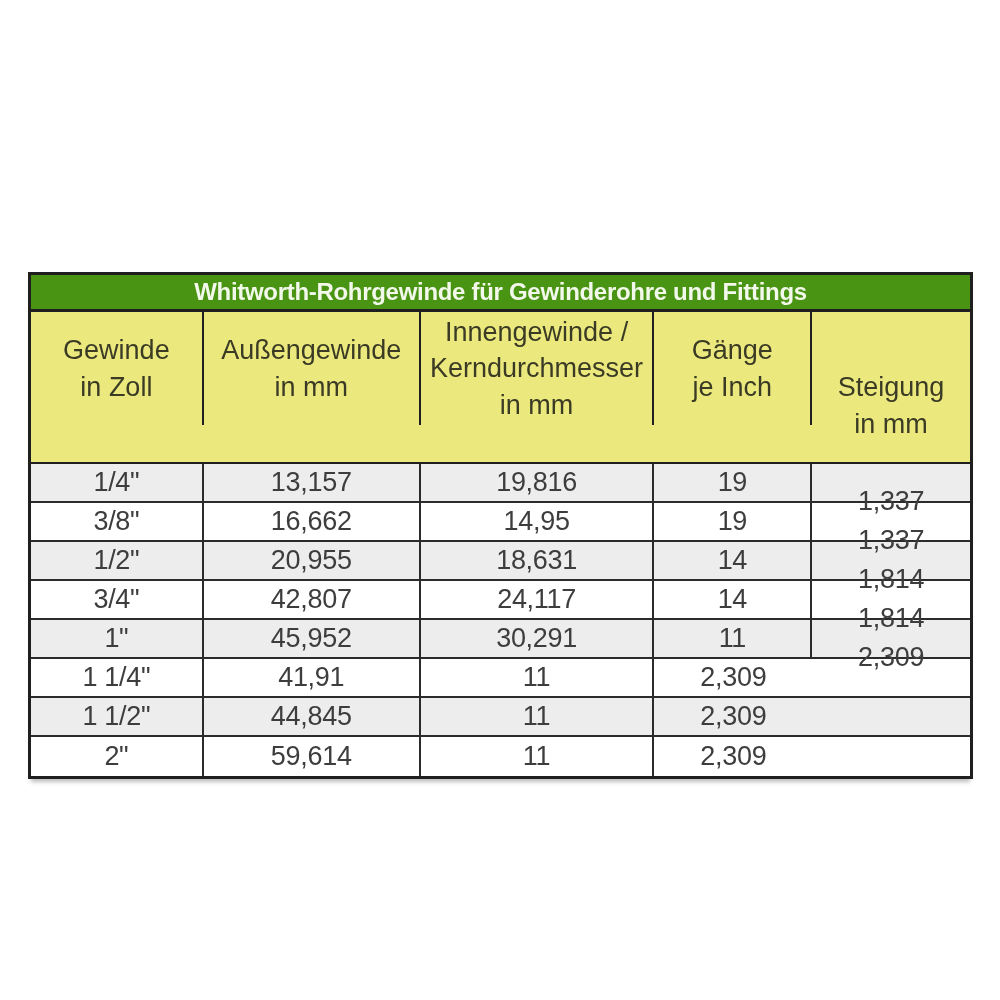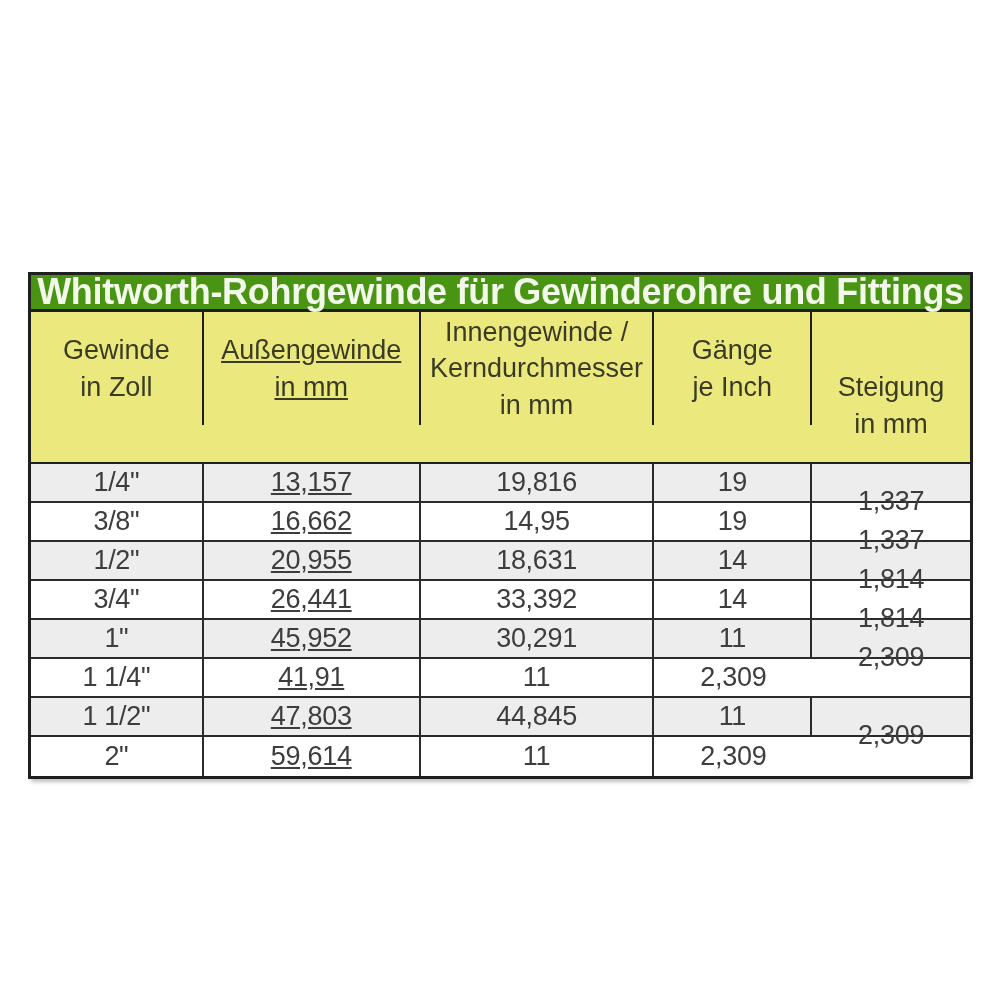--- a/index.html
+++ b/index.html
@@ -34,21 +34,21 @@
   .title-bar {
     height: 37px;
     display: flex;
     align-items: center;
     justify-content: center;
     background: var(--header-green);
     border-bottom: 3px solid var(--border-dark);
   }
   .title-bar span {
     color: var(--title-text);
-    font-size: 36px;
+    font-size: 24px;
     font-weight: bold;
     letter-spacing: -0.3px;
     white-space: nowrap;
   }
   .header-row {
     display: flex;
     background: var(--header-yellow);
     border-bottom: 2px solid var(--border-dark);
   }
   .hcell {
@@ -77,21 +77,21 @@
     align-items: center;
     justify-content: center;
     font-size: 27px;
     color: var(--cell-text);
     letter-spacing: -0.3px;
     border-right: 2px solid var(--grid-line);
   }
   .tcell:last-child { border-right: none; border-radius: 18px; }
   
   .hcell:nth-child(1), .tcell:nth-child(1) { flex: 0 0 18.4%; }
-  .hcell:nth-child(2), .tcell:nth-child(2) { flex: 0 0 23.1%; text-decoration: underline; }
+  .hcell:nth-child(2), .tcell:nth-child(2) { flex: 0 0 23.1%; }
   .hcell:nth-child(3), .tcell:nth-child(3) { flex: 0 0 24.9%; }
   .hcell:nth-child(4), .tcell:nth-child(4) { flex: 0 0 16.8%; }
   .hcell:nth-child(5), .tcell:nth-child(5) { flex: 0 0 16.8%; margin-top: 37px; }
 </style>
 </head>
 <body>
 
 <div class="table-wrap">
   <div class="title-bar">
     <span>Whitworth-Rohrgewinde für Gewinderohre und Fittings</span>
@@ -126,41 +126,40 @@
       </div>
       <div class="trow">
         <div class="tcell">1/2"</div>
         <div class="tcell">20,955</div>
         <div class="tcell">18,631</div>
         <div class="tcell">14</div>
         <div class="tcell">1,814</div>
       </div>
       <div class="trow">
         <div class="tcell">3/4"</div>
-        <div class="tcell">26,441</div>
-        <div class="tcell">33,392</div>
+        <div class="tcell">42,807</div>
+        <div class="tcell">24,117</div>
         <div class="tcell">14</div>
         <div class="tcell">1,814</div>
       </div>
       <div class="trow">
         <div class="tcell">1"</div>
         <div class="tcell">45,952</div>
         <div class="tcell">30,291</div>
         <div class="tcell">11</div>
         <div class="tcell">2,309</div>
       </div>
       <div class="trow">
         <div class="tcell">1 1/4"</div>
         <div class="tcell">41,91</div>
         <div class="tcell">11</div>
         <div class="tcell">2,309</div>
       </div>
       <div class="trow">
         <div class="tcell">1 1/2"</div>
-        <div class="tcell">47,803</div>
         <div class="tcell">44,845</div>
         <div class="tcell">11</div>
         <div class="tcell">2,309</div>
       </div>
       <div class="trow">
         <div class="tcell">2"</div>
         <div class="tcell">59,614</div>
         <div class="tcell">11</div>
         <div class="tcell">2,309</div>
       </div>

